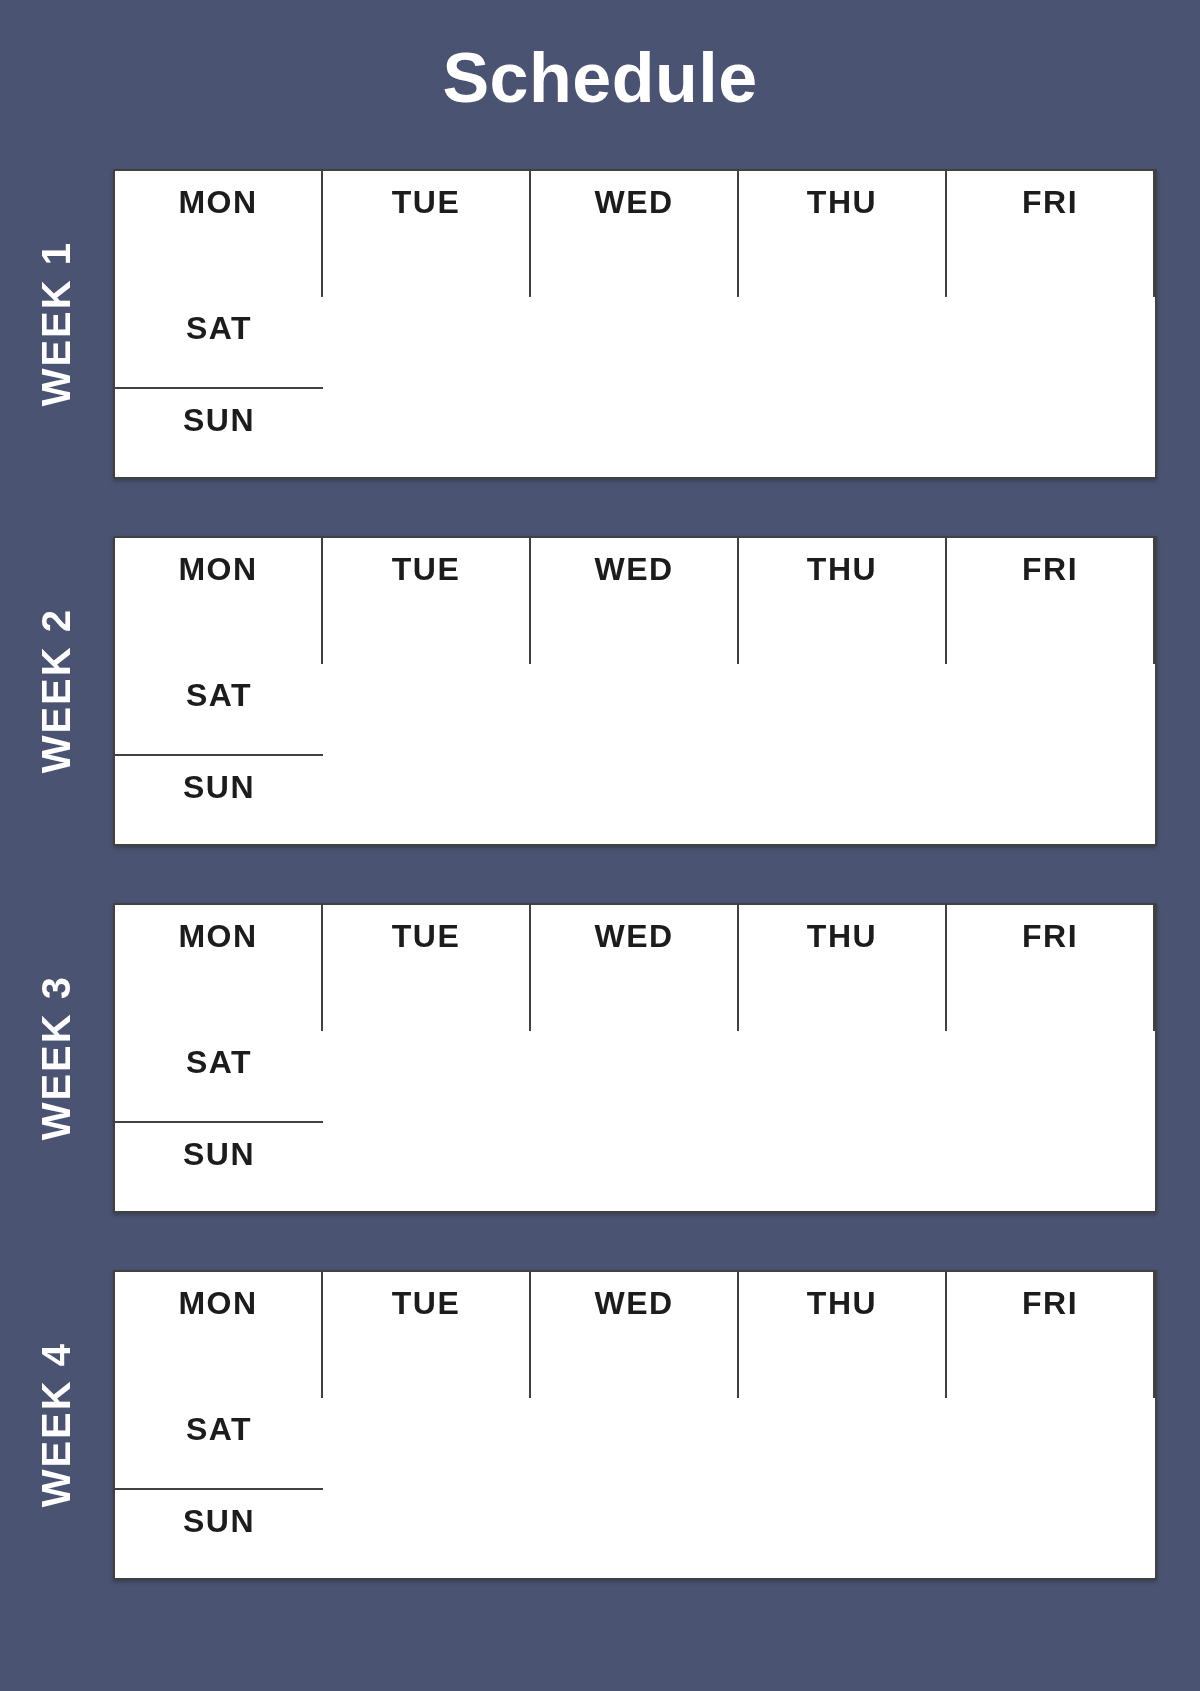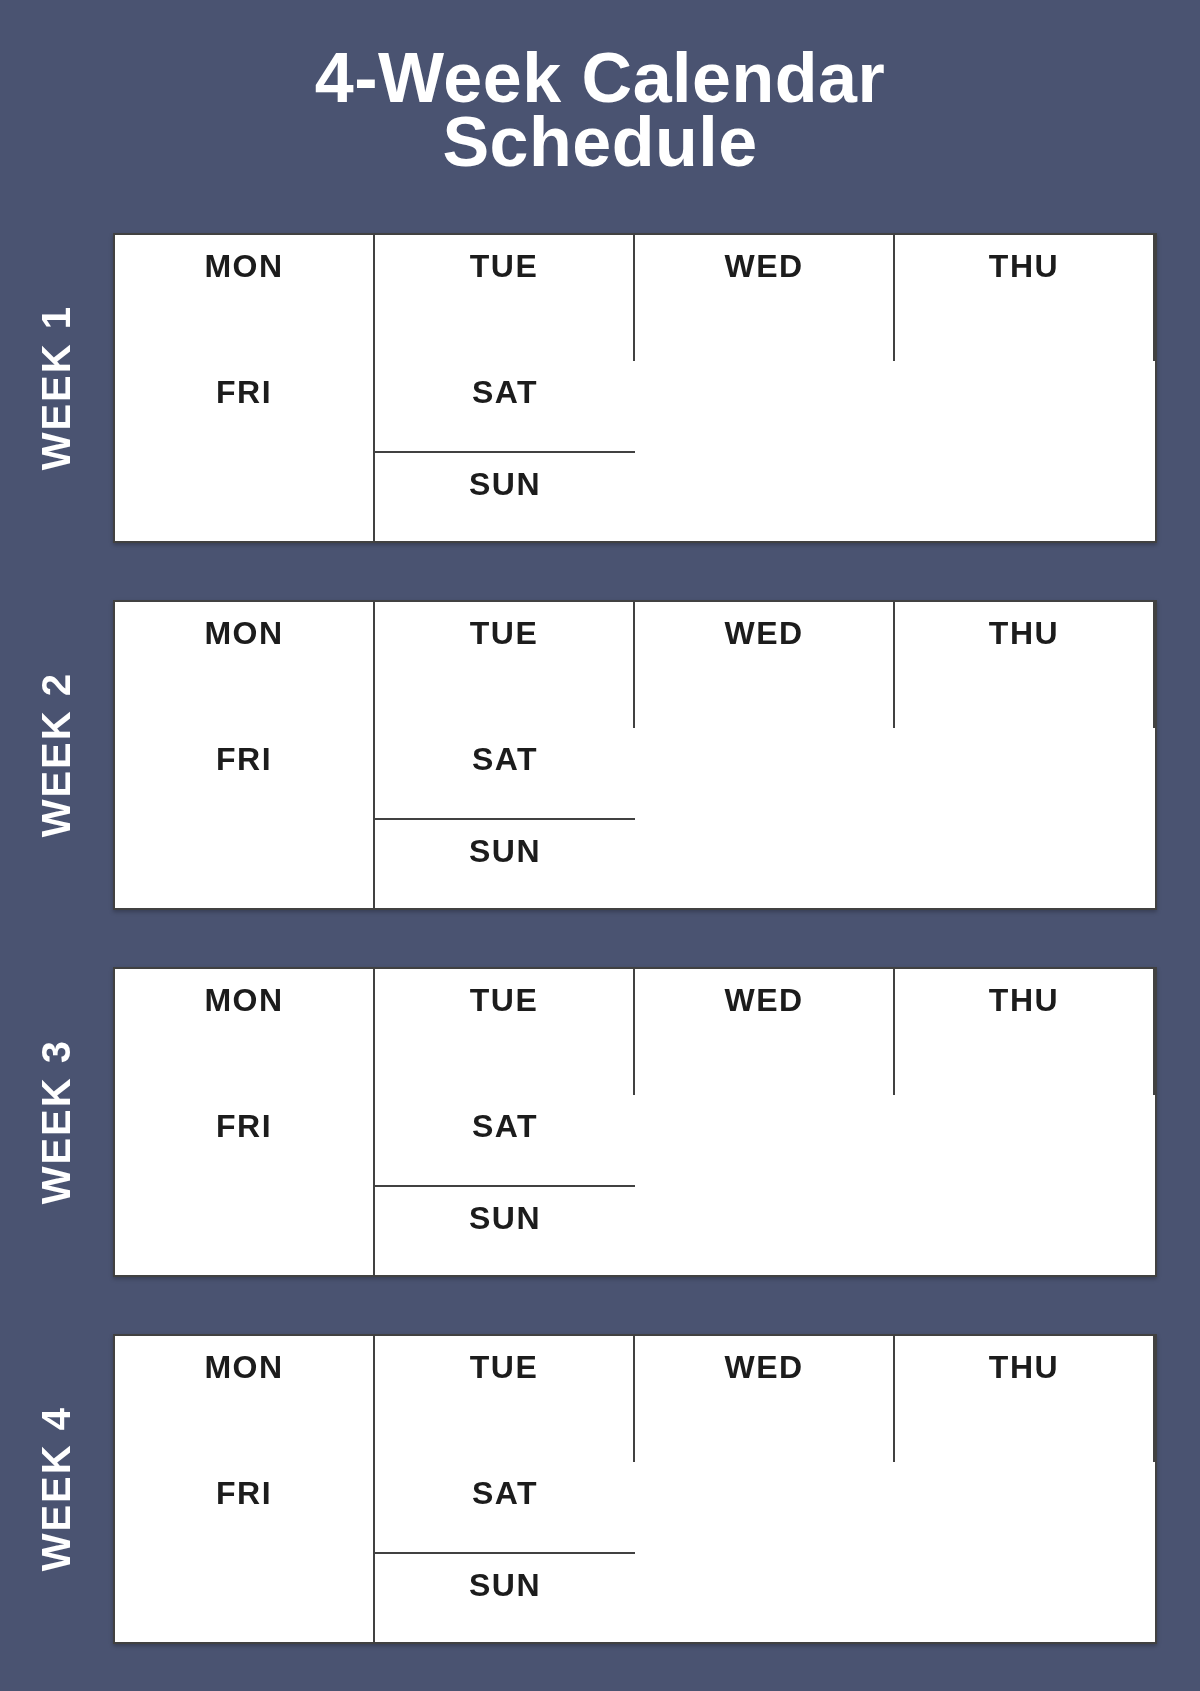--- a/index.html
+++ b/index.html
@@ -46,21 +46,21 @@
     font-weight: bold;
     font-size: 40px;
     letter-spacing: 2px;
     white-space: nowrap;
     writing-mode: vertical-rl;
     transform: rotate(180deg);
   }
   .week-grid {
     flex: 1;
     display: grid;
-    grid-template-columns: repeat(4, 1fr);
+    grid-template-columns: repeat(5, 1fr);
     background: var(--cell-bg, #FFFFFF);
     border: 2px solid var(--grid-border, #414141);
     box-sizing: border-box;
     box-shadow: 0 2px 4px rgba(0,0,0,0.25);
   }
   .day-cell {
     border-right: 2px solid var(--grid-border, #414141);
   }
   .weekend-col {
     display: grid;
@@ -78,21 +78,20 @@
     font-weight: bold;
     color: var(--day-text, #1C1C1C);
     letter-spacing: 1.5px;
   }
 </style>
 </head>
 <body>
 
 <div class="page">
   <h1 class="title">
-    <span class="title-line">4-Week Calendar</span>
     <span class="title-line">Schedule</span>
   </h1>
   <main class="weeks" id="weeks">
   <section class="week">
     <div class="week-label-zone">
       <span class="week-label">WEEK 1</span>
     </div>
     <div class="week-grid">
       <div class="cell day-cell">
             <span class="day-label">MON</span>

